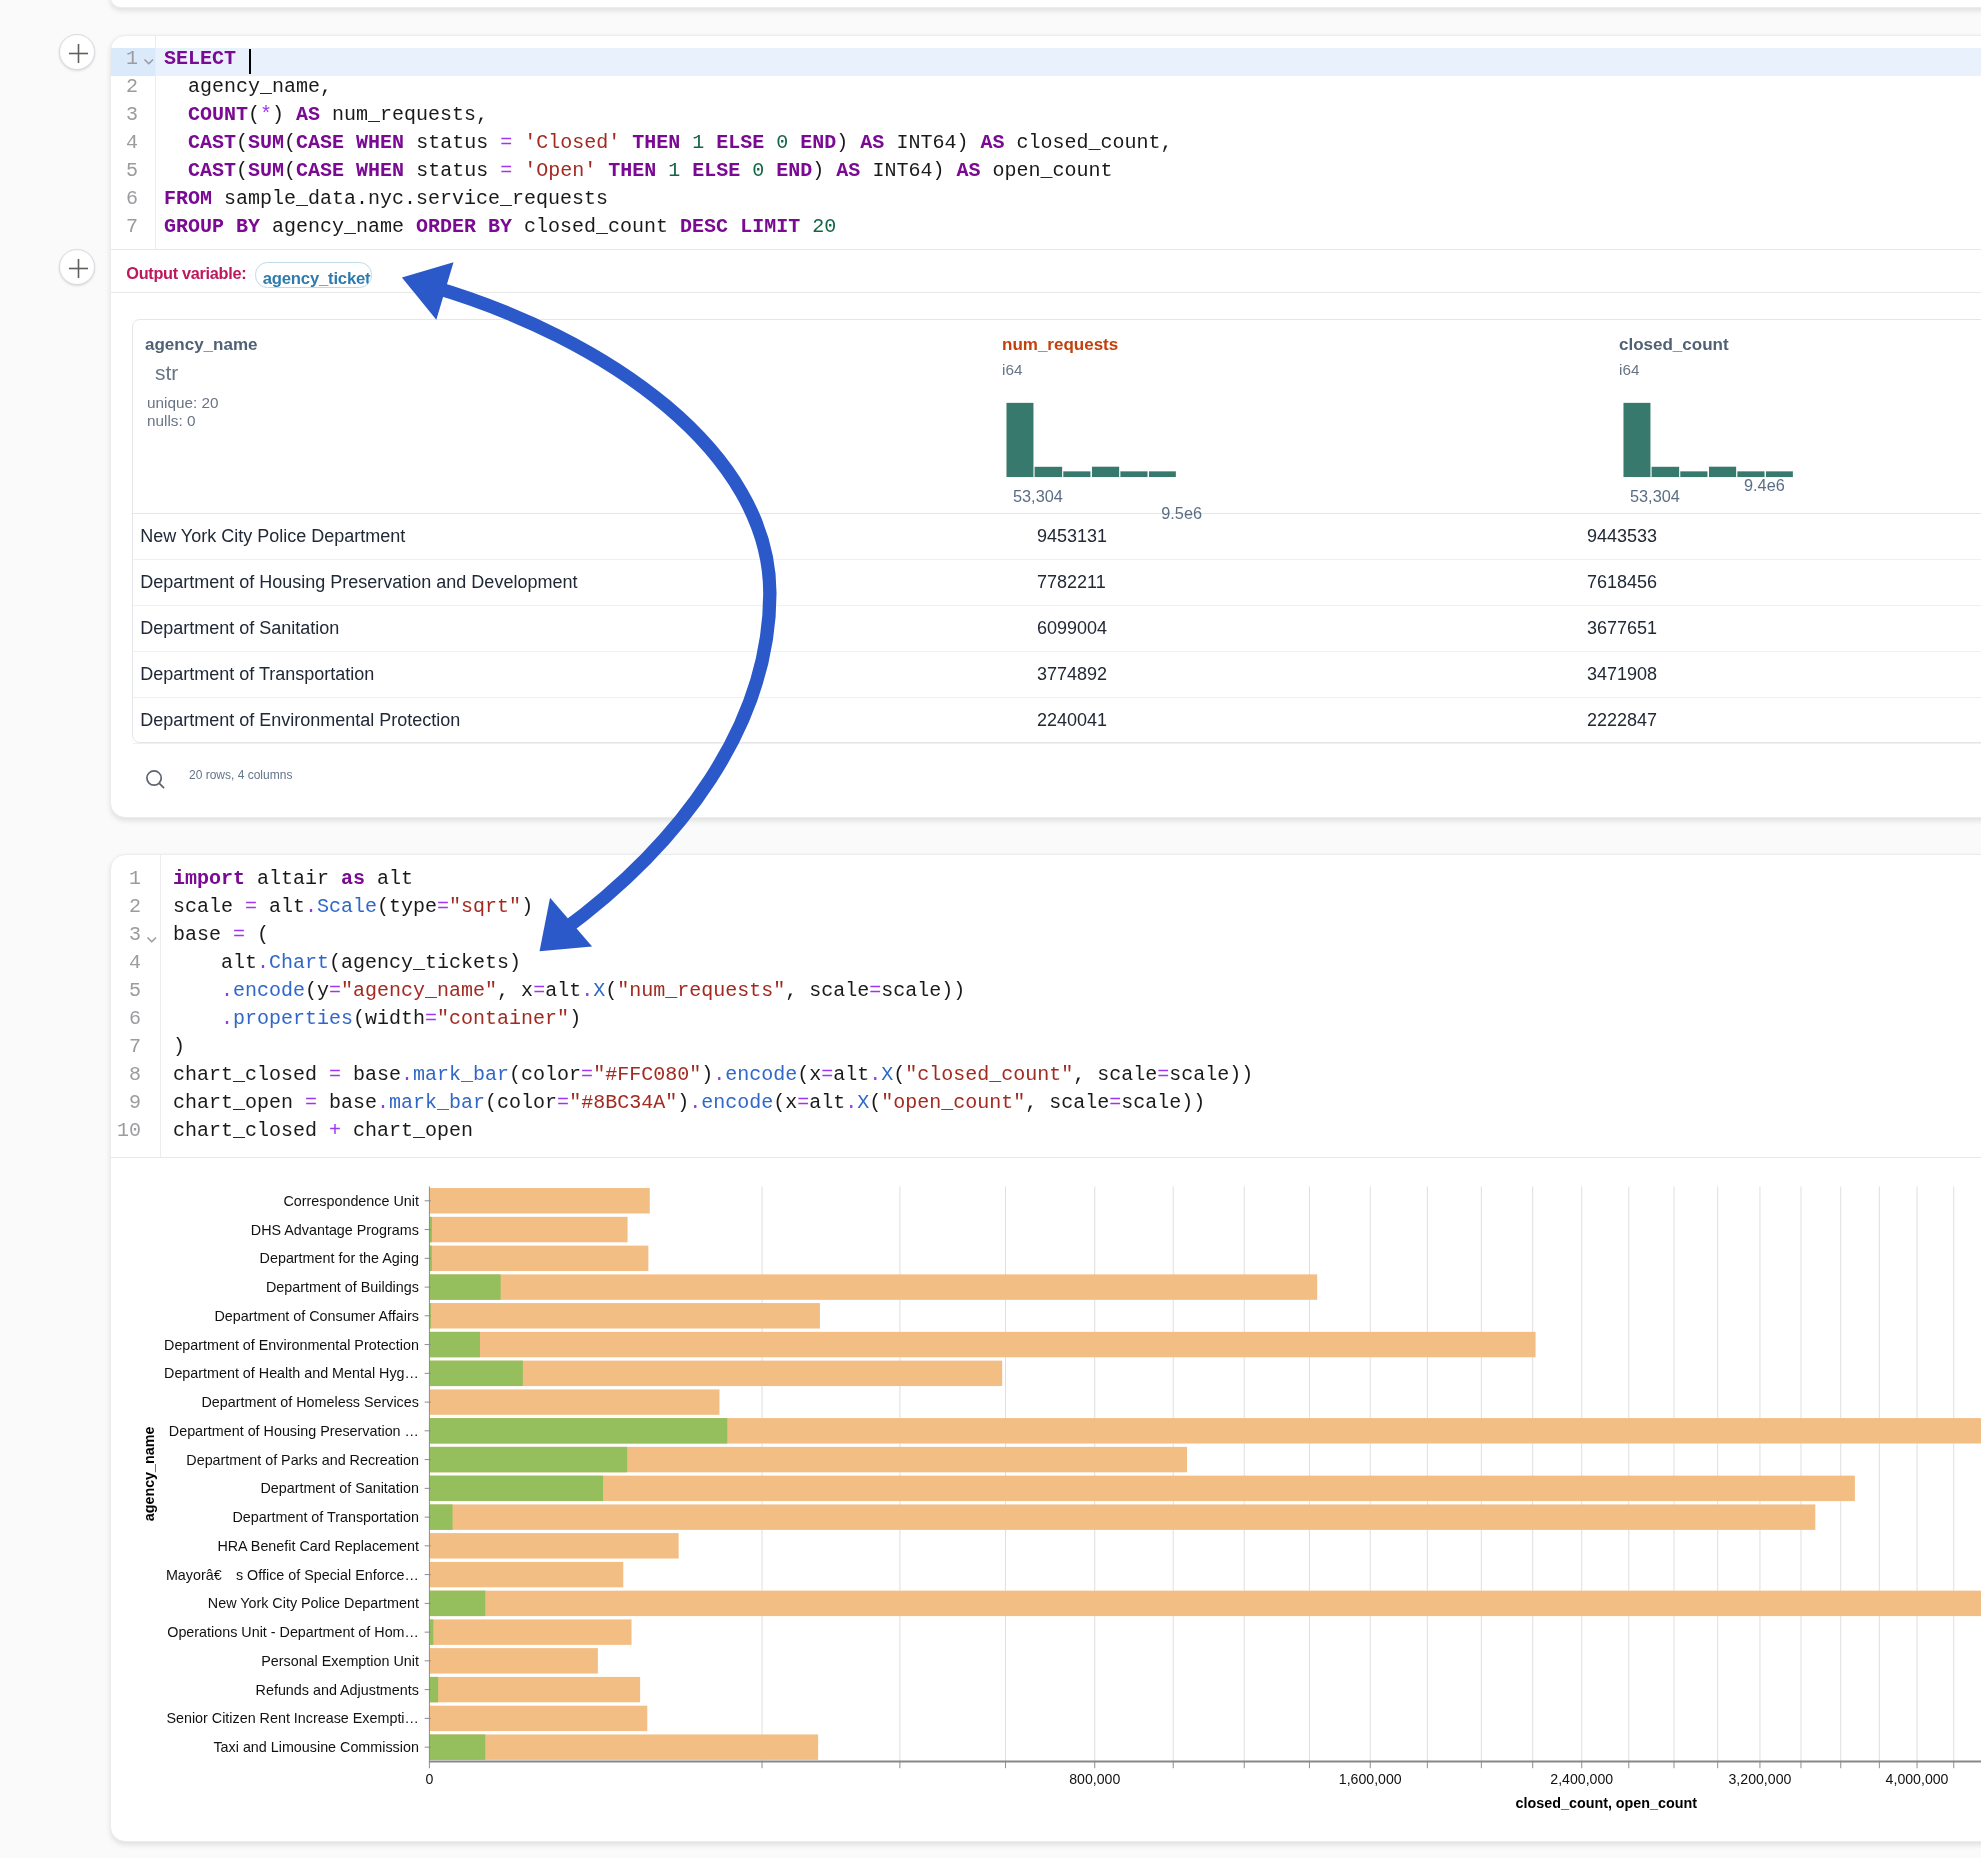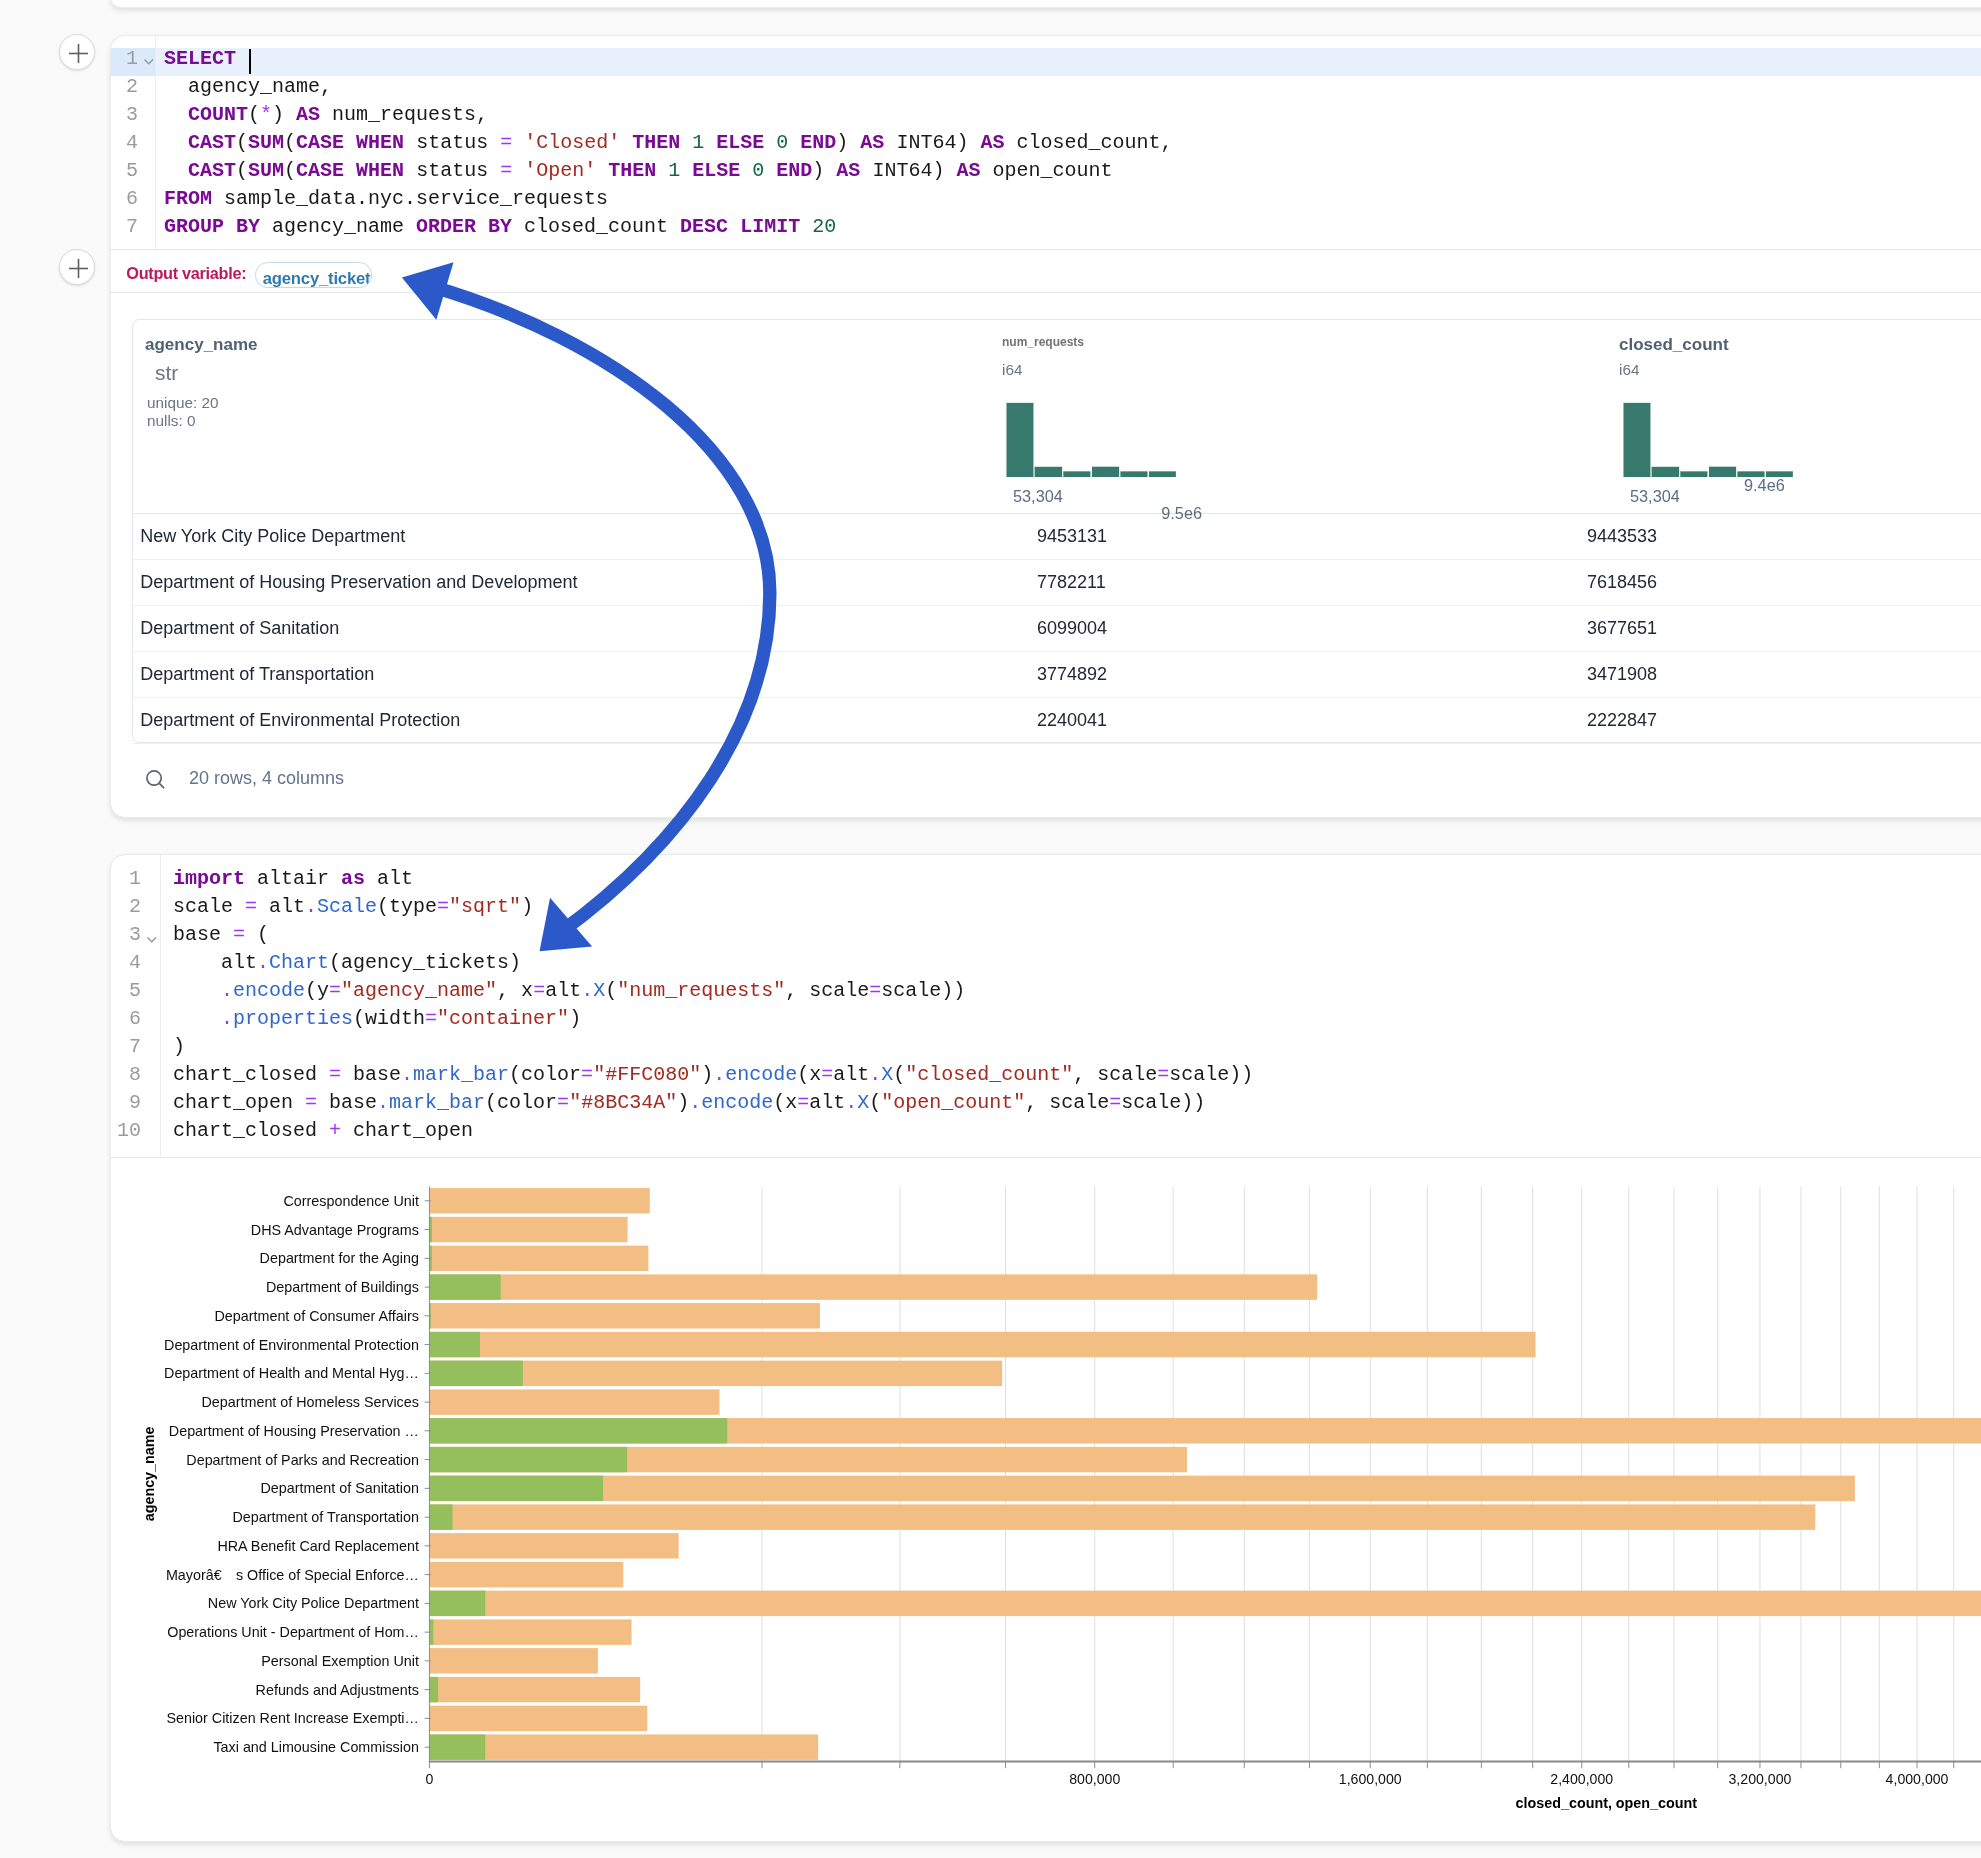--- a/index.html
+++ b/index.html
@@ -65,21 +65,21 @@
     <span style="position:absolute; left:144px; top:12.4px; width:117px; height:25.4px; border:1.4px solid #c2d9e8; border-radius:12.4px; overflow:hidden; font-weight:bold; font-size:16.7px; color:#2e7cad; padding:5.3px 0 0 6.7px; letter-spacing:-0.2px;">agency_tickets</span>
   </div>
 
   <div style="position:absolute; left:21px; top:283px; width:1888px; height:424px; border:1px solid #e4e6ea; border-radius:7.6px;">
     <div style="position:absolute; left:0; top:0; width:100%; height:194px; border-bottom:1px solid #e4e6ea;">
 
       <div style="position:absolute; left:12px; top:14.7px; font-weight:bold; font-size:17px; color:#506176;">agency_name</div>
       <div style="position:absolute; left:14px; top:41px; font-size:21px; color:#697586;margin-left:8px;">str</div>
       <div style="position:absolute; left:14px; top:74px; font-size:15.3px; color:#697586;">unique: 20<br>nulls: 0</div>
 
-      <div style="position:absolute; left:869px; top:14.7px; font-weight:bold; font-size:12px; color:#737373;">num_requests</div>
+      <div style="position:absolute; left:869px; top:14.7px; font-weight:bold; font-size:17px; color:#c2410c;">num_requests</div>
       <div style="position:absolute; left:869px; top:41px; font-size:15.3px; color:#697586;">i64</div>
       <div style="position:absolute; left:873px; top:82px;"><svg width="171" height="76" viewBox="0 0 179 80">
             <rect x="0.0" y="0.9" width="28.4" height="78.1" fill="#37796c"></rect>
             <rect x="29.6" y="68.2" width="29.0" height="10.8" fill="#37796c"></rect>
             <rect x="59.8" y="73.0" width="28.6" height="6.0" fill="#37796c"></rect>
             <rect x="90.0" y="68.1" width="28.6" height="10.9" fill="#37796c"></rect>
             <rect x="119.9" y="73.0" width="28.6" height="6.0" fill="#37796c"></rect>
             <rect x="150.0" y="73.0" width="28.3" height="6.0" fill="#37796c"></rect>
           </svg></div>
       <div style="position:absolute; left:880px; top:167px; font-size:16.3px; color:#5b6d85;">53,304</div>
@@ -124,21 +124,21 @@
           <span class="c2">2240041</span>
           <span class="c3">2222847</span>
         </div>
       </div>
   </div>
 
   <svg style="position:absolute; left:34px; top:733px;" width="21" height="21" viewBox="0 0 22 22">
       <circle cx="9.5" cy="9.5" r="7.5" fill="none" stroke="#5b6470" stroke-width="1.8"></circle>
       <line x1="15" y1="15" x2="20" y2="20" stroke="#5b6470" stroke-width="1.8"></line>
     </svg>
-  <div style="position:absolute; left:78px; top:732px; font-size:18px; color:#64748b;">20 rows, 4 columns</div>
+  <div style="position:absolute; left:78px; top:732px; font-size:12px; color:#64748b;">20 rows, 4 columns</div>
 </div>
 
 <div class="card" style="top:854px; height:988px;">
   <div style="position:absolute; left:49px; top:0; width:1px; height:302px; background:#ececec;"></div>
   <div class="gut mono" style="left:0; top:9.6px; width:30px;"><div class="cl">1</div><div class="cl">2</div><div class="cl">3</div><div class="cl">4</div><div class="cl">5</div><div class="cl">6</div><div class="cl">7</div><div class="cl">8</div><div class="cl">9</div><div class="cl">10</div></div>
   <svg style="position:absolute; left:35px; top:81px;" width="11.5" height="7.6" viewBox="0 0 12 8">
       <polyline points="1.5,1.5 6,6 10.5,1.5" fill="none" stroke="#9a9aa2" stroke-width="1.6"></polyline>
     </svg>
   <div class="mono" style="position:absolute; left:62px; top:9.6px; color:#1a1a1a;"><div class="cl"><span class="kw">import</span>&nbsp;altair&nbsp;<span class="kw">as</span>&nbsp;alt</div><div class="cl">scale&nbsp;<span class="op">=</span>&nbsp;alt<span class="op">.</span><span class="fn">Scale</span>(type<span class="op">=</span><span class="st">"sqrt"</span>)</div><div class="cl">base&nbsp;<span class="op">=</span>&nbsp;(</div><div class="cl">&nbsp;&nbsp;&nbsp;&nbsp;alt<span class="op">.</span><span class="fn">Chart</span>(agency_tickets)</div><div class="cl">&nbsp;&nbsp;&nbsp;&nbsp;<span class="op">.</span><span class="fn">encode</span>(y<span class="op">=</span><span class="st">"agency_name"</span>,&nbsp;x<span class="op">=</span>alt<span class="op">.</span><span class="fn">X</span>(<span class="st">"num_requests"</span>,&nbsp;scale<span class="op">=</span>scale))</div><div class="cl">&nbsp;&nbsp;&nbsp;&nbsp;<span class="op">.</span><span class="fn">properties</span>(width<span class="op">=</span><span class="st">"container"</span>)</div><div class="cl">)</div><div class="cl">chart_closed&nbsp;<span class="op">=</span>&nbsp;base<span class="op">.</span><span class="fn">mark_bar</span>(color<span class="op">=</span><span class="st">"#FFC080"</span>)<span class="op">.</span><span class="fn">encode</span>(x<span class="op">=</span>alt<span class="op">.</span><span class="fn">X</span>(<span class="st">"closed_count"</span>,&nbsp;scale<span class="op">=</span>scale))</div><div class="cl">chart_open&nbsp;<span class="op">=</span>&nbsp;base<span class="op">.</span><span class="fn">mark_bar</span>(color<span class="op">=</span><span class="st">"#8BC34A"</span>)<span class="op">.</span><span class="fn">encode</span>(x<span class="op">=</span>alt<span class="op">.</span><span class="fn">X</span>(<span class="st">"open_count"</span>,&nbsp;scale<span class="op">=</span>scale))</div><div class="cl">chart_closed&nbsp;<span class="op">+</span>&nbsp;chart_open</div></div>
   <div style="position:absolute; left:0; top:302px; width:100%; height:1px; background:#e8e8e8;"></div>

